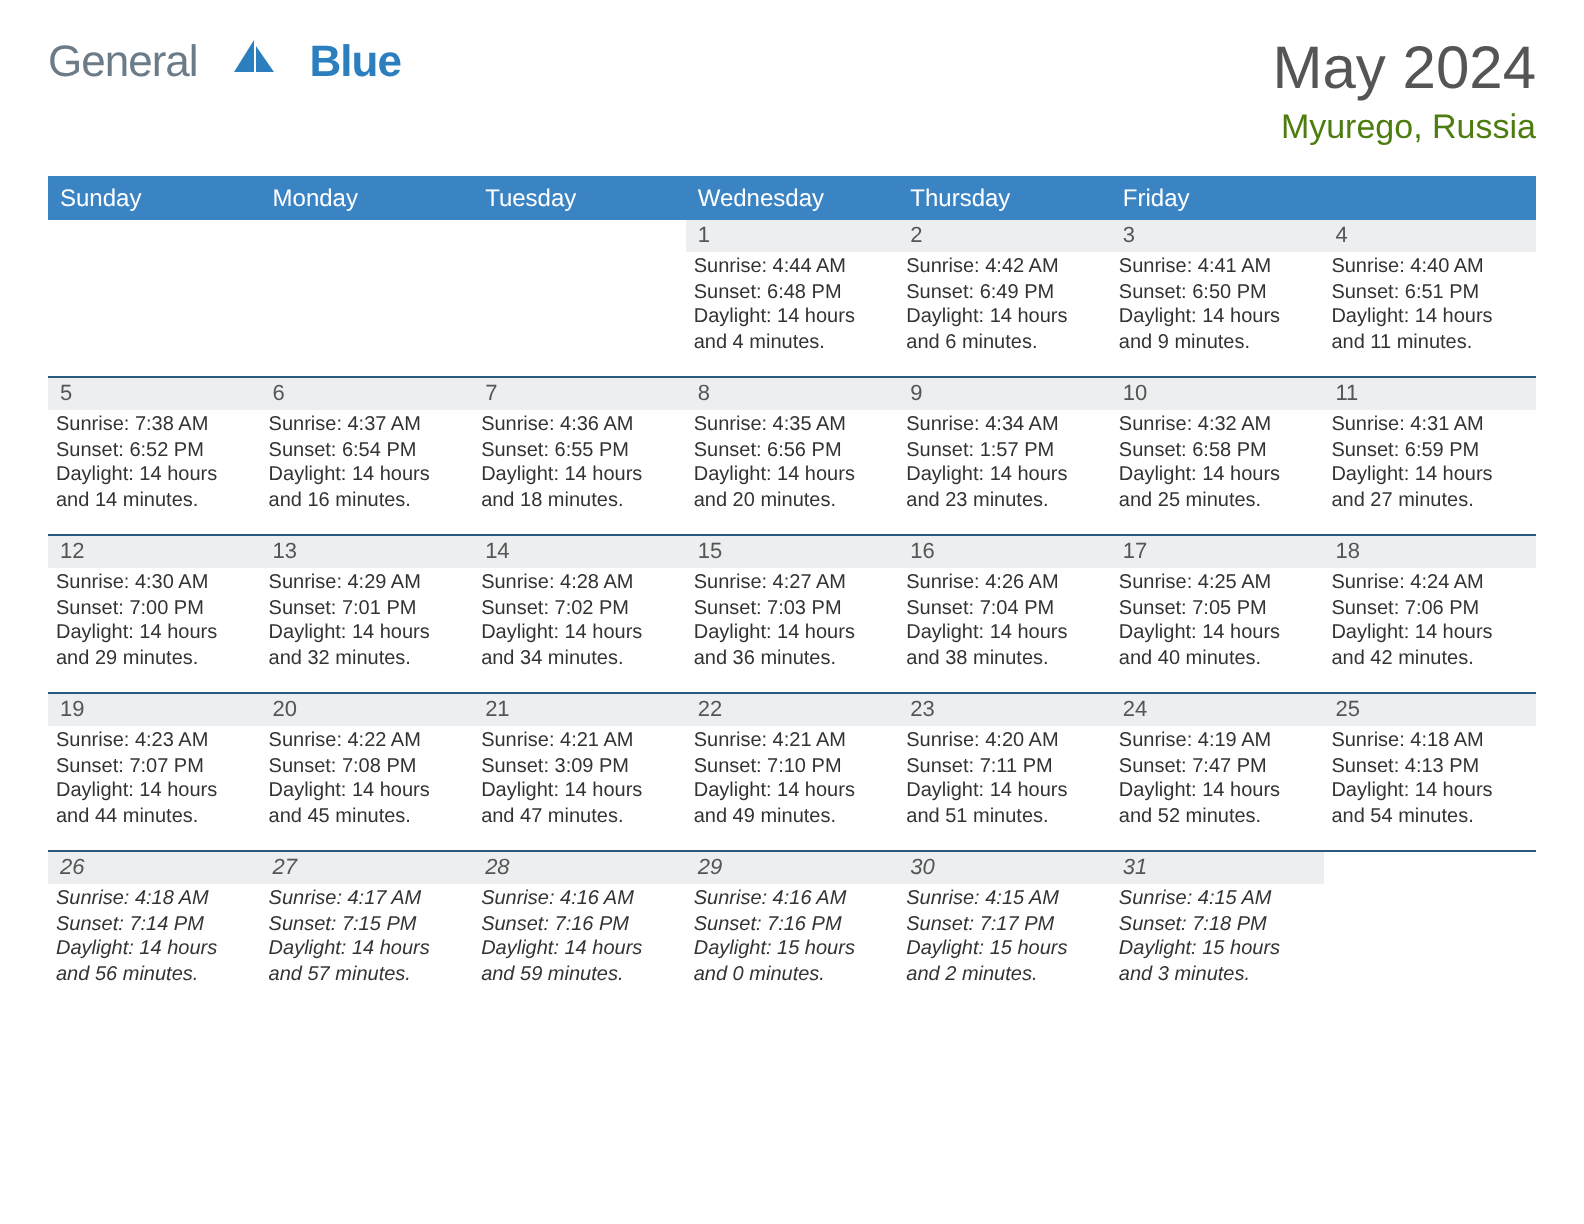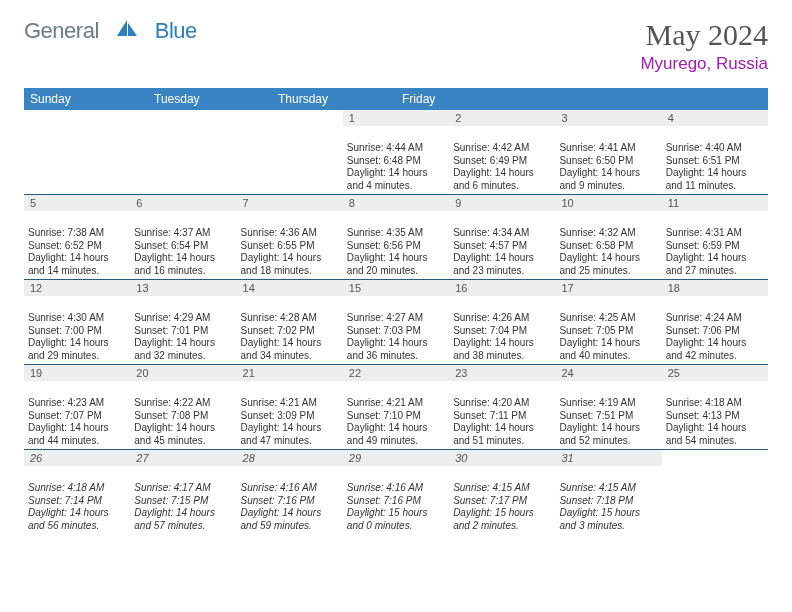--- a/index.html
+++ b/index.html
@@ -16,32 +16,32 @@
     justify-content: space-between;
     align-items: flex-start;
     padding: 18px 24px 8px 24px;
   }
   .logo {
     display: flex;
     align-items: center;
     gap: 16px;
   }
   .logo-text-general { font-size: 22px; color: #6b7b88; font-weight: 400; letter-spacing: -0.5px; }
-  .logo-text-blue { font-size: 22px; color: #2b7fbf; font-weight: 400; letter-spacing: -0.5px; }
+  .logo-text-blue { font-size: 22px; color: #2b7fbf; font-weight: 700; letter-spacing: -0.5px; }
   .logo-icon { margin-left: 2px; }
   .title-block { text-align: right; }
-  .month-title { font-size: 30px; color: #555; font-weight: 400; font-family: Liberation Serif, serif; }
-  .location { font-size: 17px; color: #a21caf; margin-top: 2px; }
+  .month-title { font-size: 30px; color: #555; font-weight: 400; }
+  .location { font-size: 17px; color: #4d7c0f; margin-top: 2px; }
   .calendar {
     margin: 6px 24px 0 24px;
     width: 744px;
   }
   .day-header {
     display: grid;
-    grid-template-columns: repeat(6, 1fr);
+    grid-template-columns: repeat(7, 1fr);
     background: #3b84c4;
     color: #fff;
     font-size: 12px;
   }
   .day-header > div { padding: 4px 6px; }
   .week {
     display: grid;
     grid-template-columns: repeat(7, 1fr);
     border-bottom: 1px solid #2b5a7f;
   }
@@ -52,21 +52,21 @@
     color: #333;
     min-height: 78px;
   }
   .daynum {
     background: #eceeef;
     color: #555;
     font-size: 11px;
     padding: 2px 6px;
   }
   .details {
-    padding: 16px 4px 2px 4px;
+    padding: 2px 4px 2px 4px;
     line-height: 1.25;
   }
   .details div { white-space: normal; }
 </style>
 </head>
 <body>
 
 <div class="header">
   <div class="logo">
     <span class="logo-text-general">General</span>
@@ -80,21 +80,23 @@
   </div>
   <div class="title-block">
     <div class="month-title">May 2024</div>
     <div class="location">Myurego, Russia</div>
   </div>
 </div>
 
 <div class="calendar">
   <div class="day-header">
     <div>Sunday</div>
+    <div>Monday</div>
     <div>Tuesday</div>
+    <div>Wednesday</div>
     <div>Thursday</div>
     <div>Friday</div>
   </div>
   <div id="weeks-container">
       <div class="week">
         <div class="cell"></div>
         <div class="cell"></div>
         <div class="cell"></div>
         <div class="cell">
           <div class="daynum">1</div>
@@ -167,21 +169,21 @@
             <div>Sunrise: 4:35 AM</div>
             <div>Sunset: 6:56 PM</div>
             <div>Daylight: 14 hours</div>
             <div>and 20 minutes.</div>
           </div>
         </div>
         <div class="cell">
           <div class="daynum">9</div>
           <div class="details">
             <div>Sunrise: 4:34 AM</div>
-            <div>Sunset: 4:57 PM</div>
+            <div>Sunset: 1:57 PM</div>
             <div>Daylight: 14 hours</div>
             <div>and 23 minutes.</div>
           </div>
         </div>
         <div class="cell">
           <div class="daynum">10</div>
           <div class="details">
             <div>Sunrise: 4:32 AM</div>
             <div>Sunset: 6:58 PM</div>
             <div>Daylight: 14 hours</div>
@@ -306,21 +308,21 @@
             <div>Sunrise: 4:20 AM</div>
             <div>Sunset: 7:11 PM</div>
             <div>Daylight: 14 hours</div>
             <div>and 51 minutes.</div>
           </div>
         </div>
         <div class="cell">
           <div class="daynum">24</div>
           <div class="details">
             <div>Sunrise: 4:19 AM</div>
-            <div>Sunset: 7:51 PM</div>
+            <div>Sunset: 7:47 PM</div>
             <div>Daylight: 14 hours</div>
             <div>and 52 minutes.</div>
           </div>
         </div>
         <div class="cell">
           <div class="daynum">25</div>
           <div class="details">
             <div>Sunrise: 4:18 AM</div>
             <div>Sunset: 4:13 PM</div>
             <div>Daylight: 14 hours</div>

